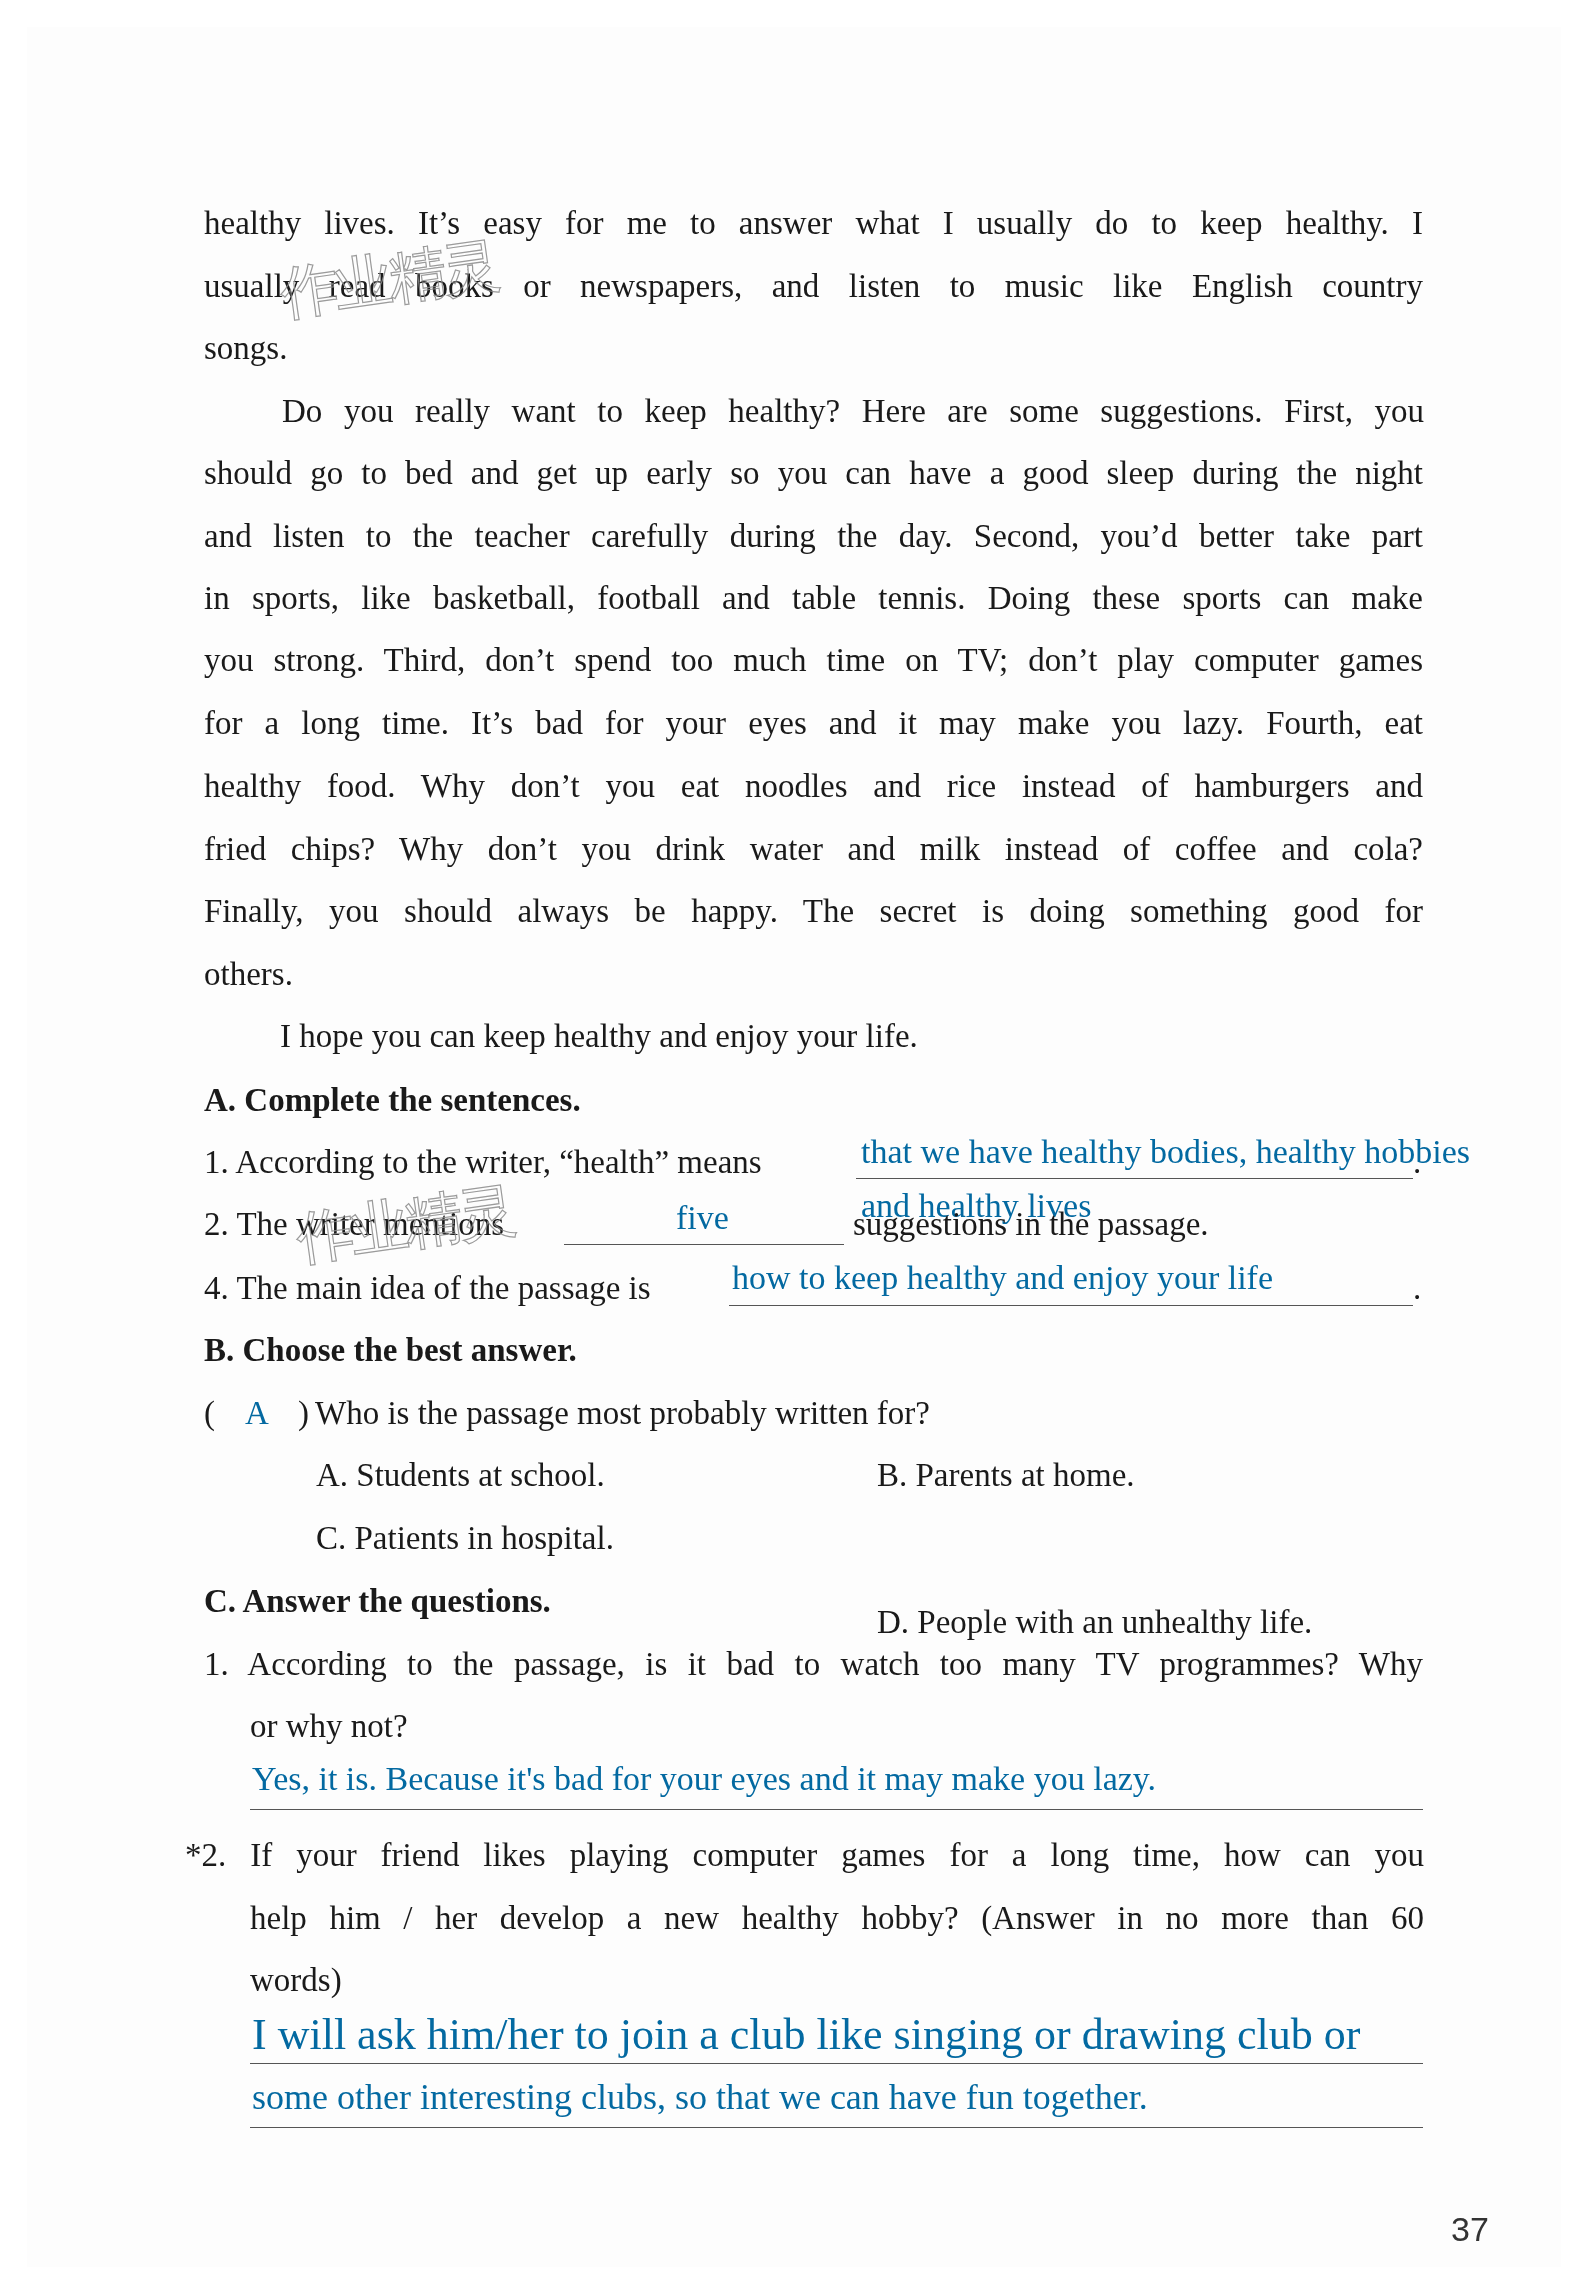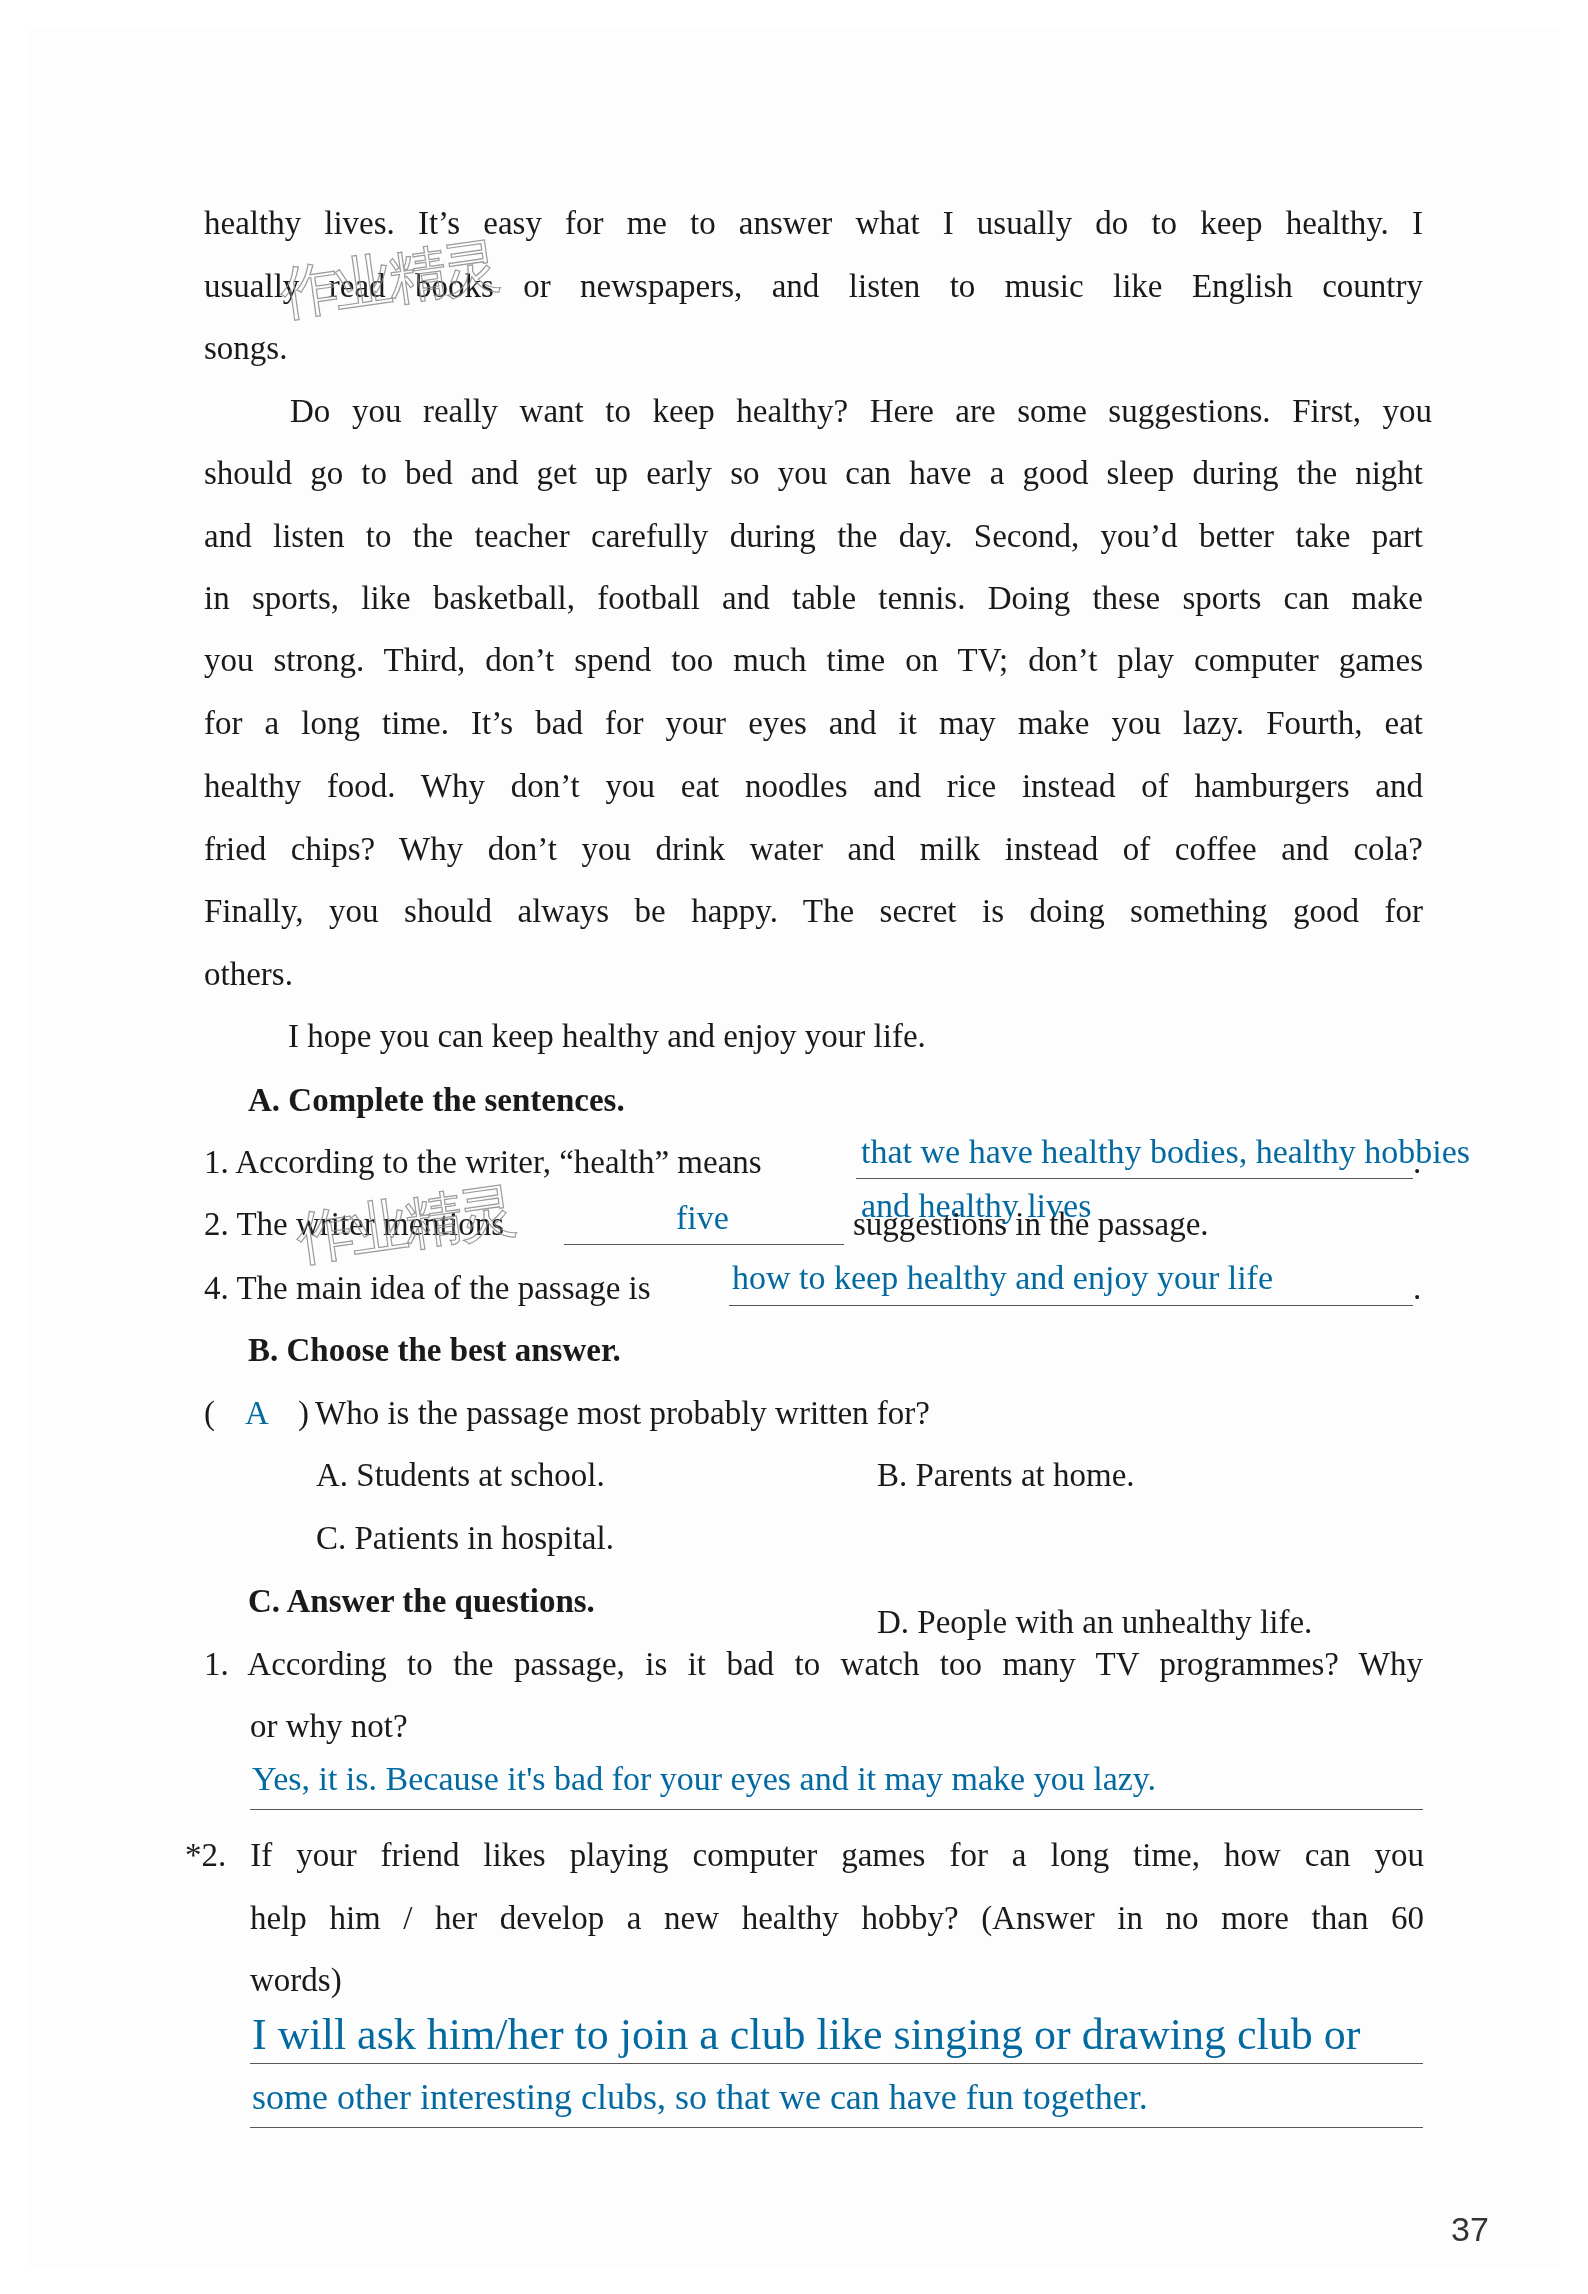--- a/index.html
+++ b/index.html
@@ -1,22 +1,22 @@
 <!DOCTYPE html>
 <html style="font-size:15px"><head>
 <meta charset="utf-8">
 <style>
   html, body { margin: 0; padding: 0; background: #ffffff; }
   body { width: 1589px; height: 2294px; position: relative; overflow: hidden;
          font-family: "Liberation Serif", "DejaVu Serif", serif; color: #1a1a1a; }
   .page { position: absolute; left: 27px; top: 27px; width: 1534px; height: 2240px; background: #fdfdfd; }
   .line { position: absolute; left: 204px; width: 1219px; font-size: 33px; line-height: 41px; white-space: nowrap; }
   .just { text-align: justify; text-align-last: justify; }
-  .indent { left: 282px; width: 1142px; margin-left: 8px; }
-  .bold { font-weight: bold; margin-left: 44px; }
+  .indent { left: 282px; width: 1142px; }
+  .bold { font-weight: bold; }
   .blue { color: #0369a1; }
   .abs { position: absolute; font-size: 33px; line-height: 41px; white-space: nowrap; }
   .rule { position: absolute; height: 0; border-top: 1.5px solid #555; }
   .watermark { position: absolute; font-size: 58px; line-height: 58px; color: transparent;
                -webkit-text-stroke: 1.2px #8a8a8a; transform: rotate(-8deg); letter-spacing: -3.7px;
                font-family: "DejaVu Sans", sans-serif; opacity: 0.85; }
   .pagenum { position: absolute; font-size: 34px; line-height: 41px; color: #333;
              font-family: "Liberation Sans", "DejaVu Sans", sans-serif; }
 </style>
 </head>

